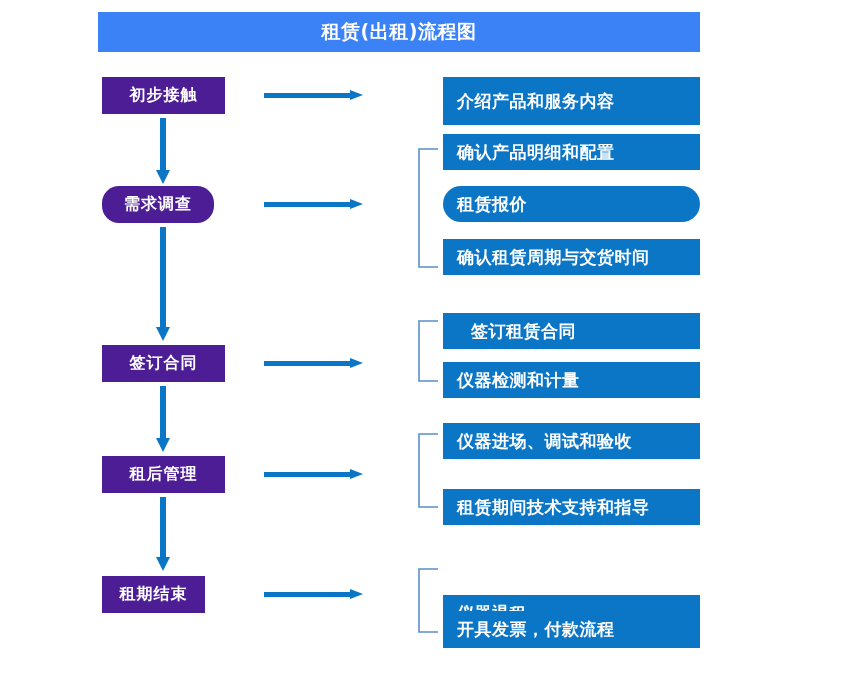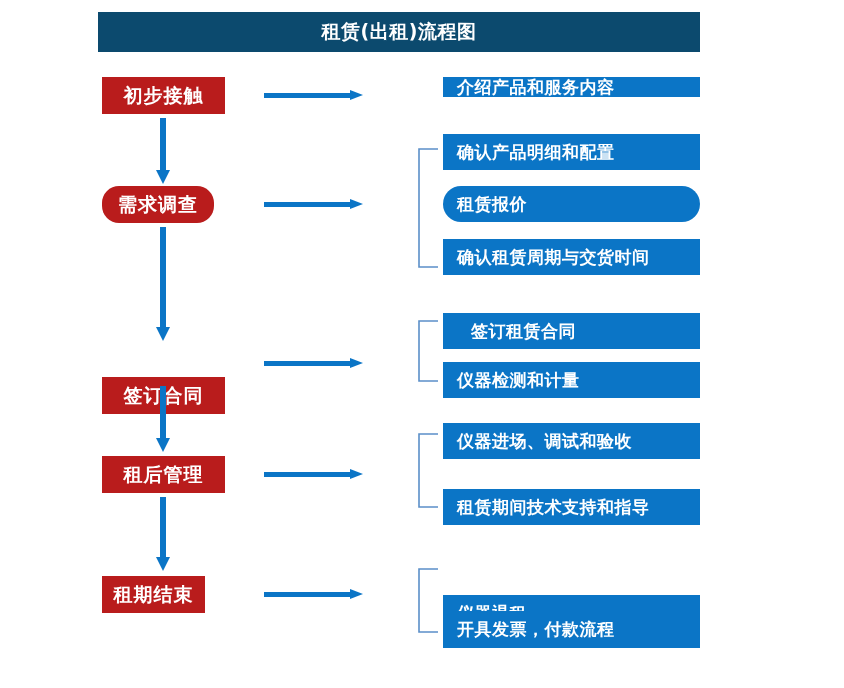--- a/index.html
+++ b/index.html
@@ -19,34 +19,34 @@
     left: 0; top: 0;
     width: 844px;
     height: 688px;
   }
   .title-bar {
     position: absolute;
     left: 98px;
     top: 12px;
     width: 602px;
     height: 40px;
-    background: #0c4a6e;
+    background: #3b82f6;
     color: #ffffff;
     font-size: 19px;
     font-weight: bold;
     display: flex;
     align-items: center;
     justify-content: center;
     letter-spacing: 0.5px;
   }
   .stage-box {
     position: absolute;
-    background: #b91c1c;
+    background: #4c1d95;
     color: #ffffff;
-    font-size: 19px;
+    font-size: 16px;
     font-weight: bold;
     display: flex;
     align-items: center;
     justify-content: center;
     letter-spacing: 1px;
   }
   .detail-box {
     position: absolute;
     background: #0B75C6;
     color: #ffffff;
@@ -75,21 +75,21 @@
 <body>
 
 <div id="canvas">
 
   <div class="title-bar">租赁(出租)流程图</div>
 
   <div class="stage-box" style="left:102px; top:77px; width:123px; height:37px;">初步接触</div>
 
   <div class="stage-box" style="left:102px; top:186px; width:112px; height:37px;border-radius:17px;">需求调查</div>
 
-  <div class="stage-box" style="left:102px; top:345px; width:123px; height:37px;margin-top:32px;">签订合同</div>
+  <div class="stage-box" style="left:102px; top:345px; width:123px; height:37px;">签订合同</div>
 
   <div class="stage-box" style="left:102px; top:456px; width:123px; height:37px;">租后管理</div>
 
   <div class="stage-box" style="left:102px; top:576px; width:103px; height:37px;">租期结束</div>
 
   <div class="v-arrow" style="left:155px; top:118px; height:68px;">
     <svg width="16" height="68" viewBox="0 0 16 68">
       <rect x="5" y="0" width="6" height="54" fill="#0B75C6"></rect>
       <polygon points="1,52 15,52 8,66" fill="#0B75C6"></polygon>
     </svg>
@@ -168,21 +168,21 @@
       <path d="M22 1 L3 1 L3 74 L22 74" fill="none" stroke="#5B8FC9" stroke-width="1.6"></path>
     </svg>
   </div>
 
   <div class="bracket" style="left:416px; top:568px; width:24px; height:65px;">
     <svg width="24" height="65" viewBox="0 0 24 65">
       <path d="M22 1 L3 1 L3 64 L22 64" fill="none" stroke="#5B8FC9" stroke-width="1.6"></path>
     </svg>
   </div>
 
-  <div class="detail-box" style="left:443px; top:77px; width:257px; height:20px;">介绍产品和服务内容</div>
+  <div class="detail-box" style="left:443px; top:77px; width:257px; height:48px;">介绍产品和服务内容</div>
 
   <div class="detail-box" style="left:443px; top:134px; width:257px; height:36px;text-align:center;">确认产品明细和配置</div>
 
   <div class="detail-box" style="left:443px; top:186px; width:257px; height:36px;border-radius:18px;">租赁报价</div>
 
   <div class="detail-box" style="left:443px; top:239px; width:257px; height:36px;">确认租赁周期与交货时间</div>
 
   <div class="detail-box" style="left:443px; top:313px; width:257px; height:36px;padding-left:28px;">签订租赁合同</div>
 
   <div class="detail-box" style="left:443px; top:362px; width:257px; height:36px;">仪器检测和计量</div>

